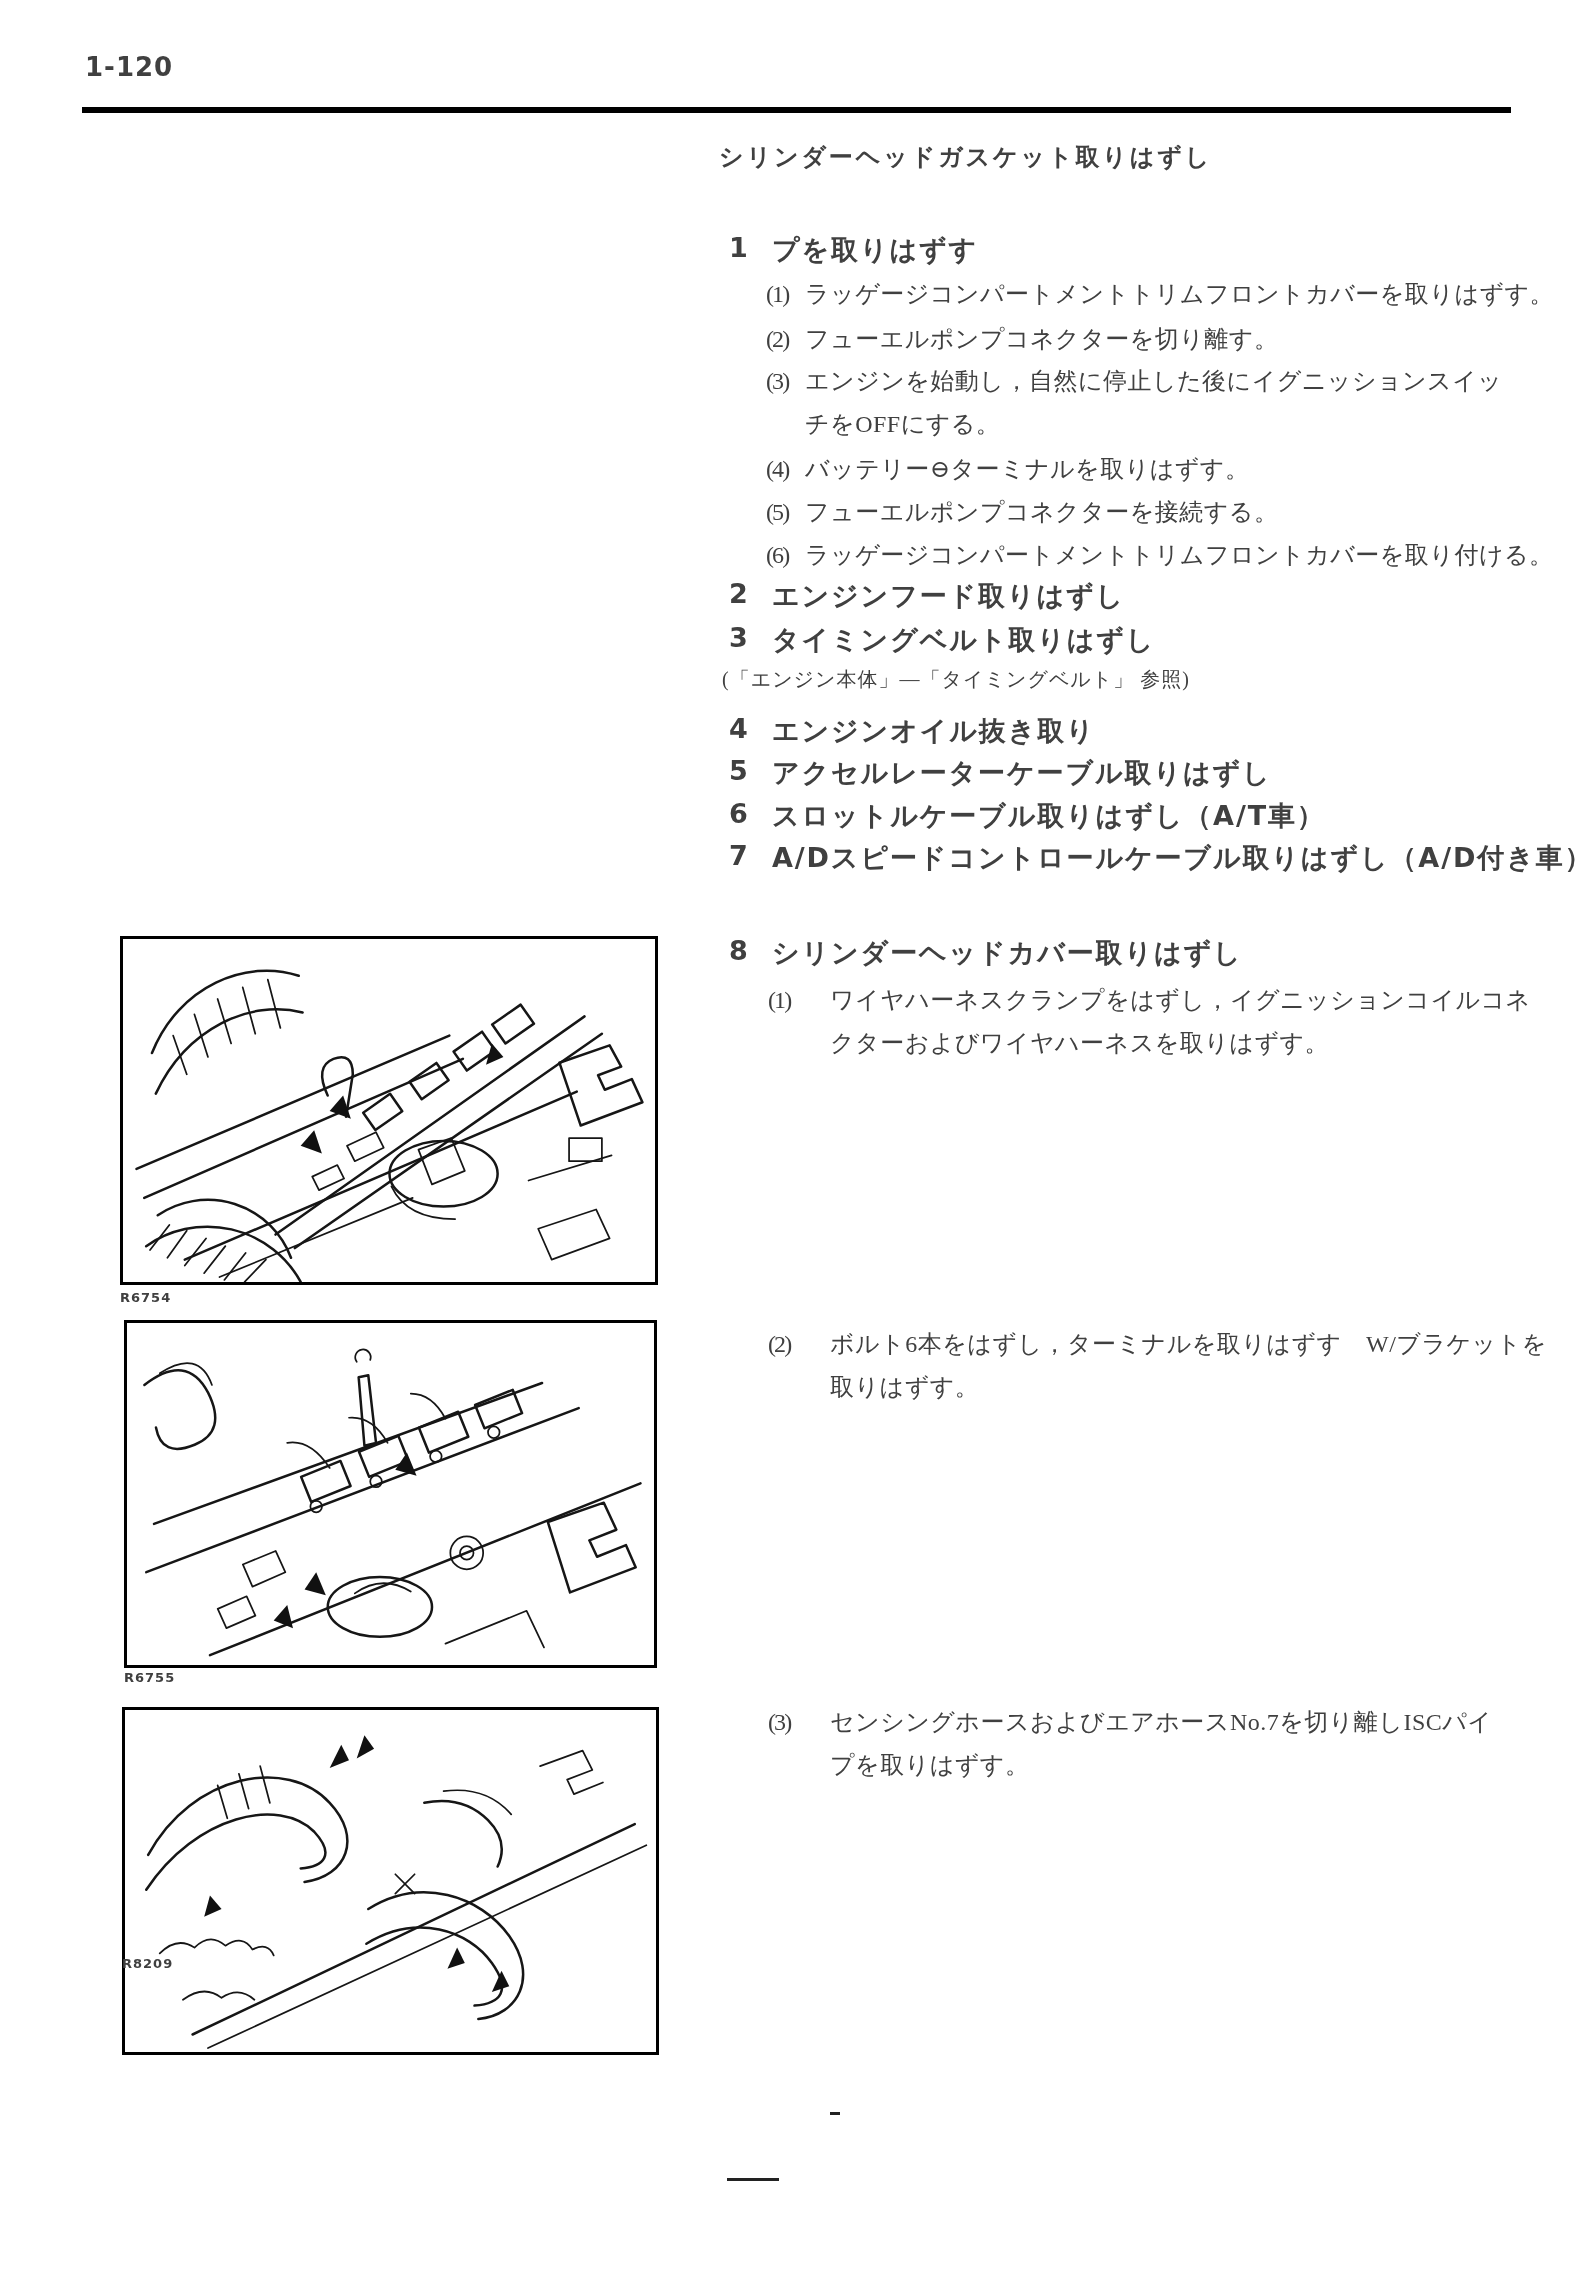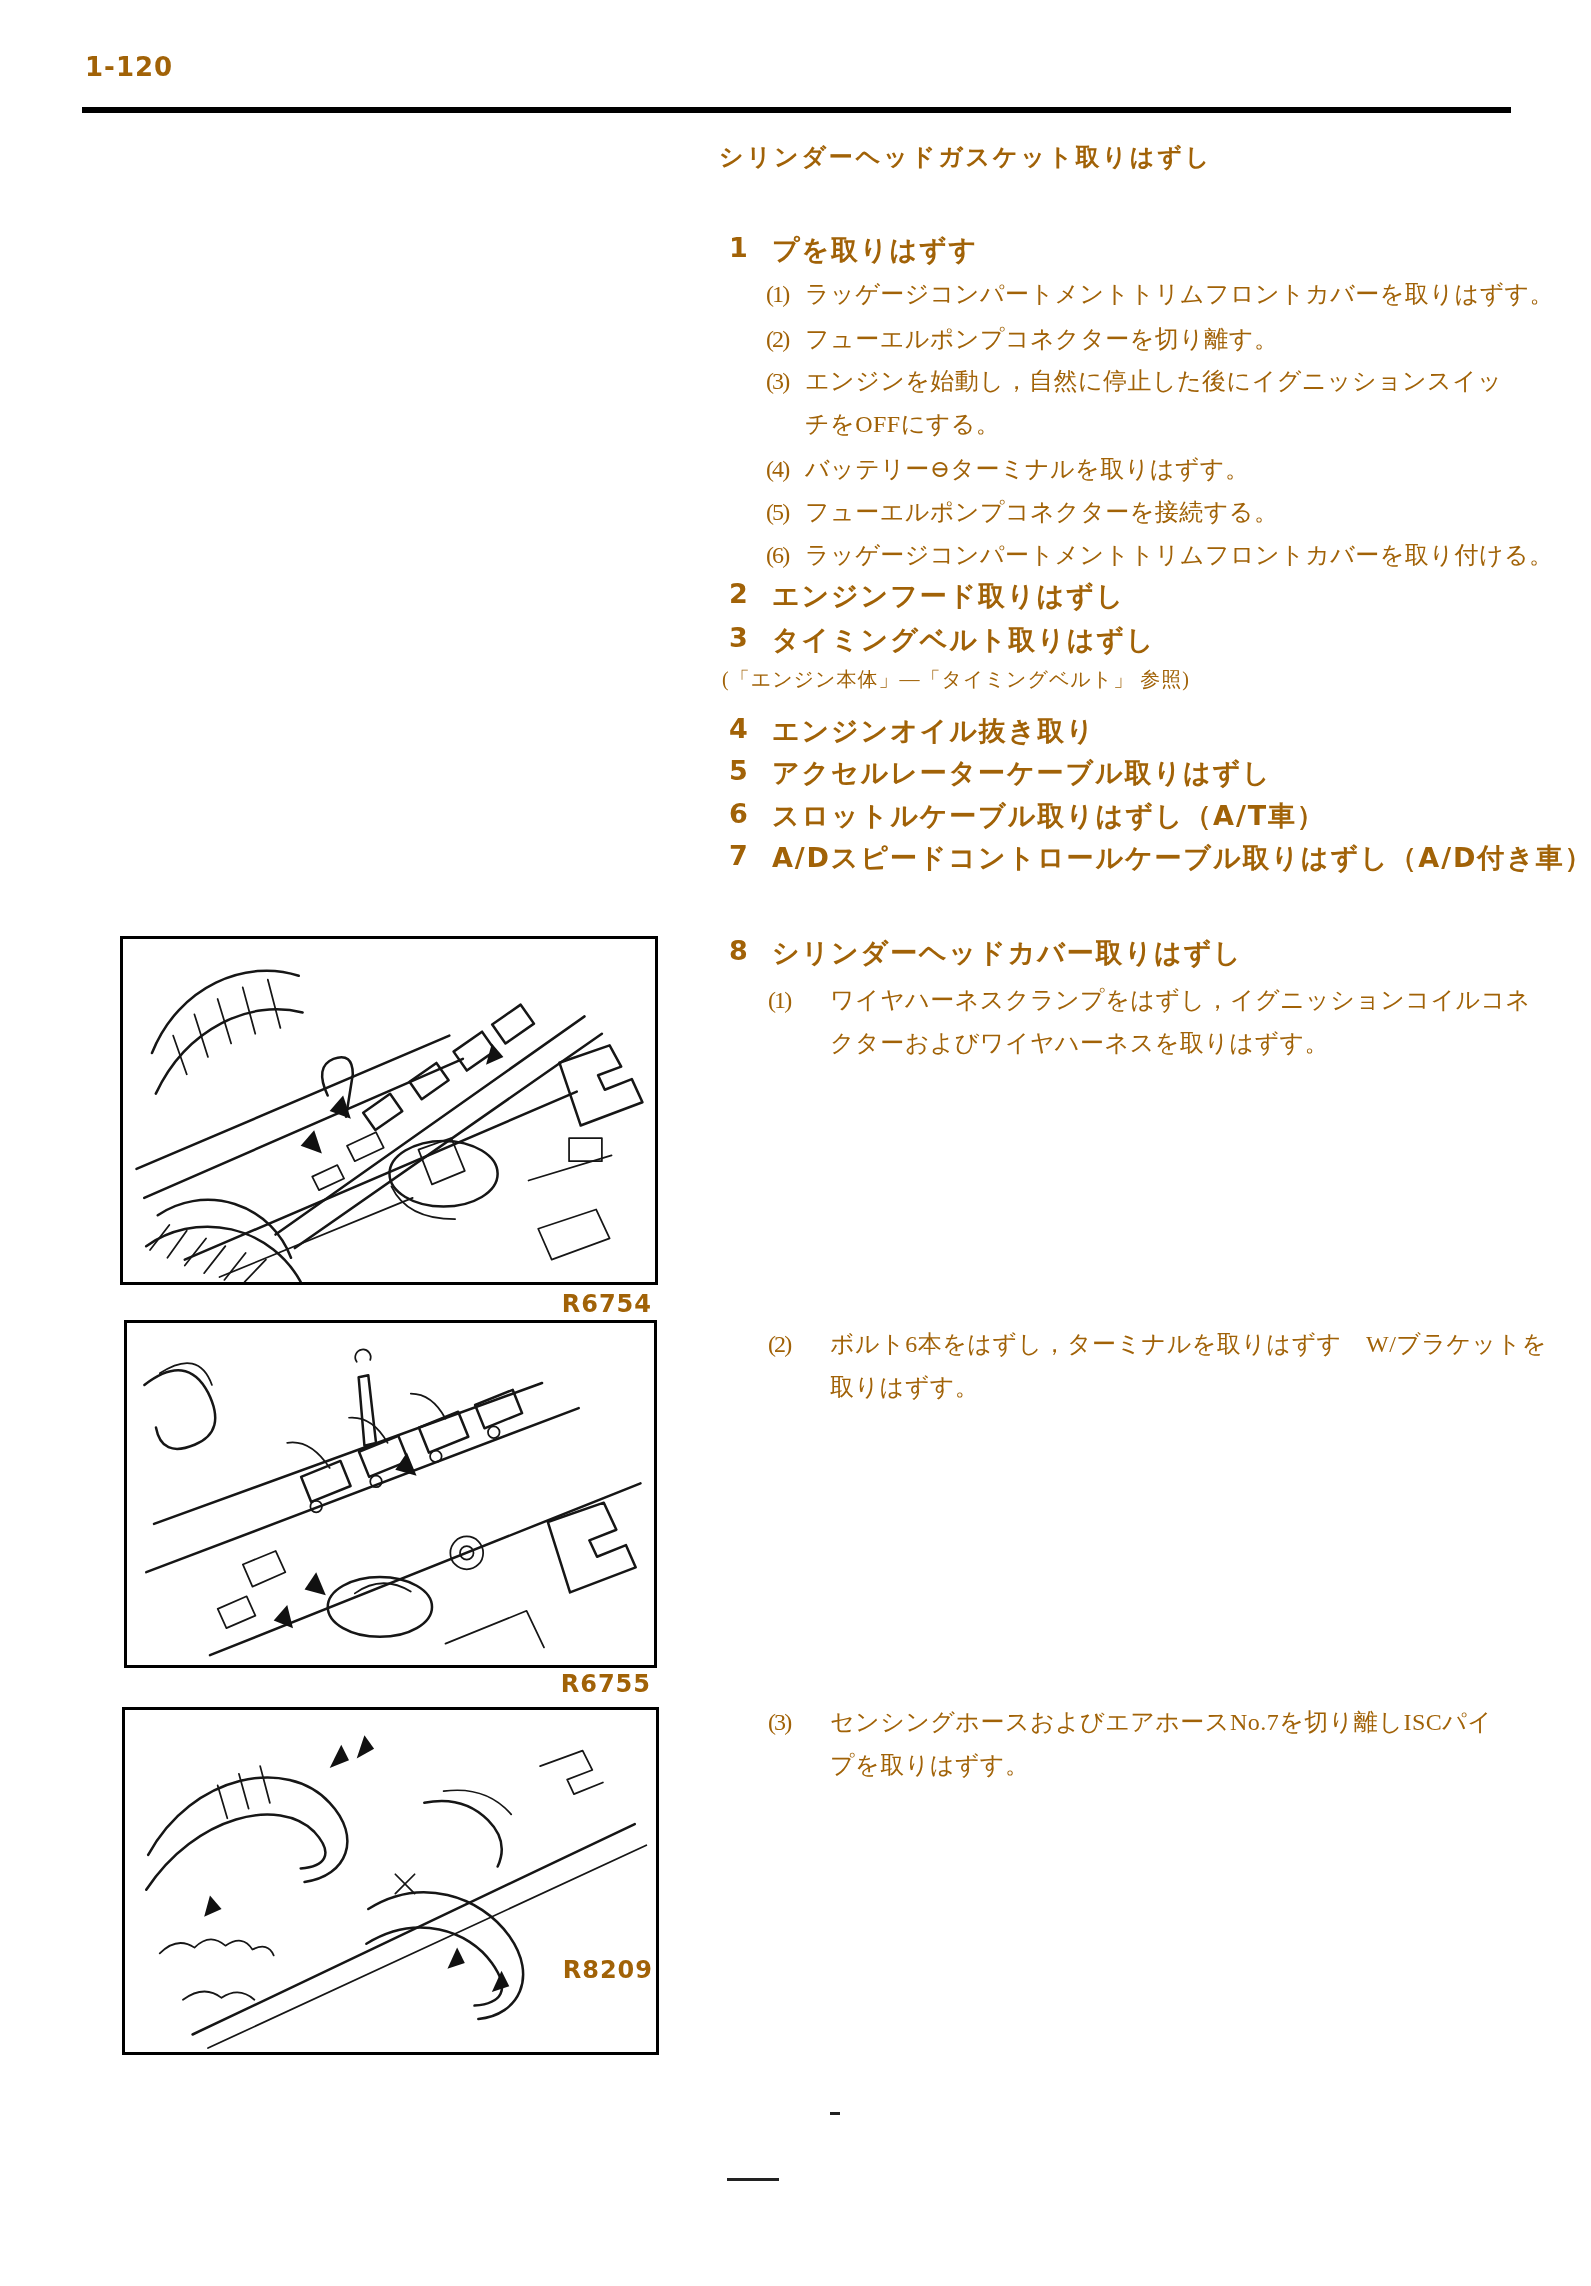--- a/index.html
+++ b/index.html
@@ -1,20 +1,20 @@
 <!DOCTYPE html>
 <html><head>
 <meta charset="utf-8">
 <style>
   html,body{margin:0;padding:0;background:#ffffff;}
   .page{
     position:relative;
     width:1591px;height:2286px;
     background:#ffffff;
-    color:#a16207;
+    color:#404040;
     font-family:"Liberation Serif","DejaVu Serif",serif;
     overflow:hidden;
   }
   .abs{position:absolute;}
   .gothic{font-family:"DejaVu Sans","Liberation Sans",sans-serif;font-weight:bold;}
   
   .page-num{left:85px;top:52px;font-size:26px;letter-spacing:1px;}
   .header-title{left:538px;top:52px;font-size:26px;letter-spacing:1.9px;}
   .header-rule{left:82px;top:107px;width:1429px;height:5.8px;background:#000;}
   
@@ -25,21 +25,21 @@
   
   .step{display:flex;font-size:24px;line-height:43px;white-space:pre-line;}
   .step .step-num{flex:none;letter-spacing:-1.9px;}
   .s1 .step-num{width:39px;}
   .s8 .step-num{width:62px;}
   .step .step-text{letter-spacing:0.5px;}
   .note{font-size:20px;letter-spacing:1px;white-space:nowrap;}
   
   .fig{border:3.9px solid #000;background:#fff;}
   .fig svg{display:block;width:100%;height:100%;}
-  .figref{font-size:24px;letter-spacing:1px;text-align:right;}
+  .figref{font-size:13px;letter-spacing:1px;text-align:left;}
   .mark{background:#222;}
   .lineart{stroke:#161616;stroke-width:2.6;fill:none;stroke-linecap:round;stroke-linejoin:round;}
   .thin{stroke-width:1.8;}
 </style>
 </head>
 <body>
 
 <div class="page">
 
   <div class="abs gothic page-num">1-120</div>

